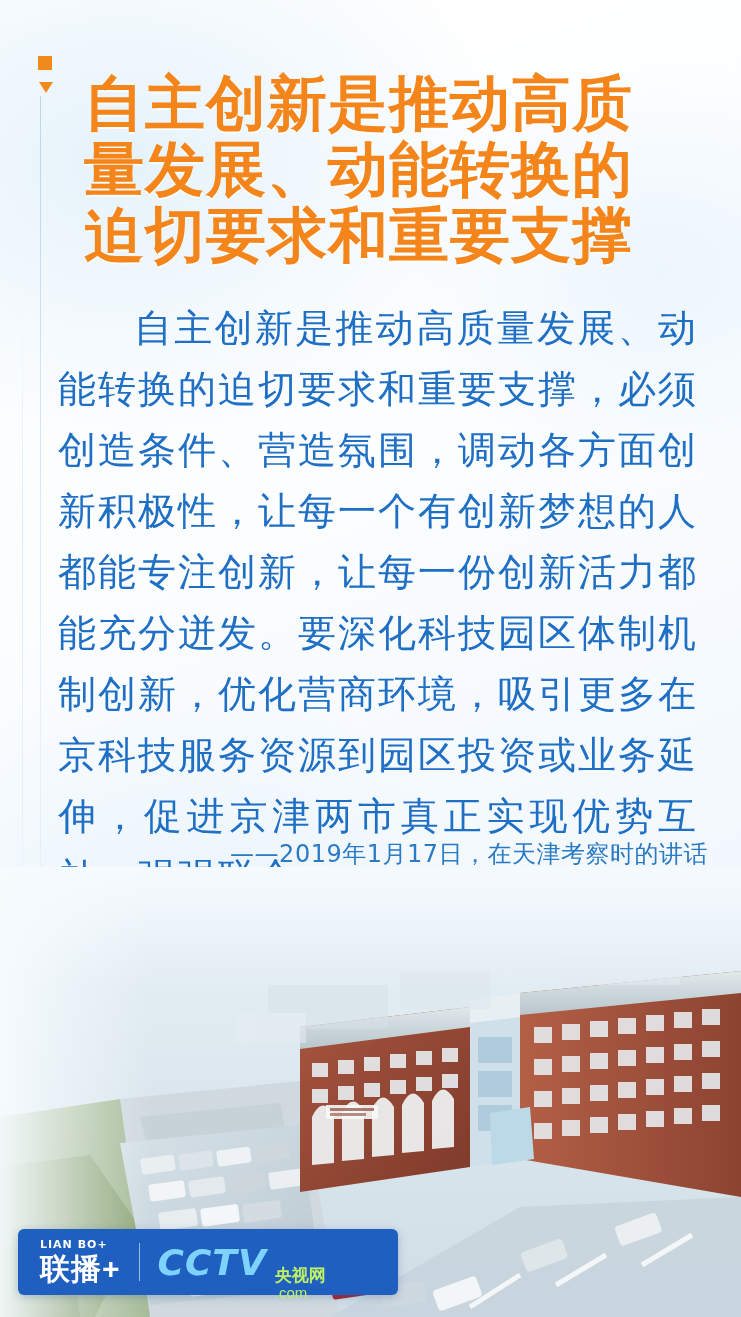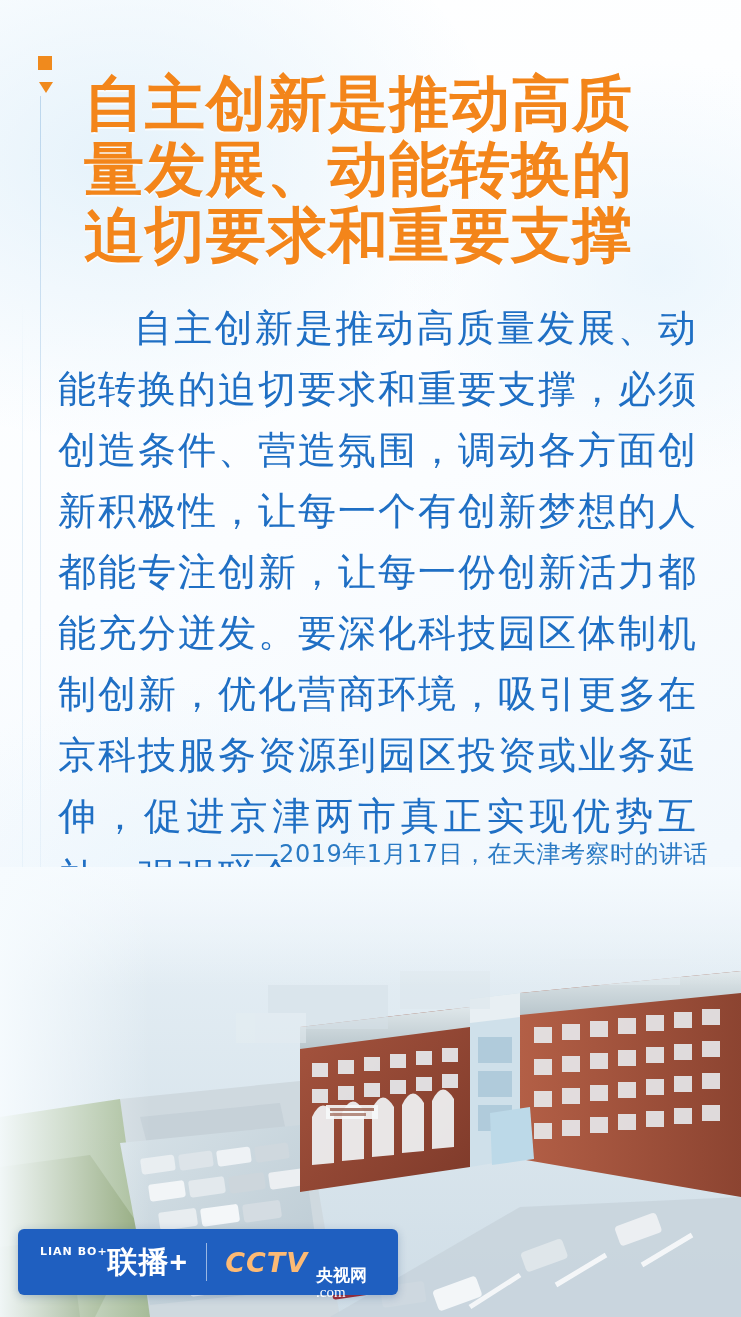--- a/index.html
+++ b/index.html
@@ -148,21 +148,21 @@
     height: 66px;
     width: 380px;
     background: #1f5fc0;
     border-radius: 6px;
     display: flex;
     align-items: center;
     box-shadow: 0 2px 8px rgba(20,60,120,0.25);
   }
   .lb-left {
     display: flex;
-    flex-direction: row;
+    flex-direction: column;
     justify-content: center;
     padding: 0 18px 0 22px;
   }
   .lb-tag {
     font-family: "DejaVu Sans", sans-serif;
     font-size: 11px;
     font-weight: 700;
     color: #ffffff;
     letter-spacing: 1px;
     line-height: 14px;
@@ -183,28 +183,28 @@
   .lb-right {
     display: flex;
     align-items: center;
     padding-left: 18px;
     gap: 8px;
   }
   .lb-cctv {
     font-family: "DejaVu Sans", sans-serif;
     font-style: italic;
     font-weight: 700;
-    font-size: 27px;
-    color: #fdba74;
+    font-size: 36px;
+    color: #7dd3fc;
     letter-spacing: 1px;
   }
   .lb-site {
-    font-family: Liberation Serif, serif;
+    font-family: Liberation Sans, sans-serif;
     font-size: 15px;
-    color: #ffffff;
+    color: #bef264;
     line-height: 17px;
     margin-top: 44px;
   }
   .lb-site b { font-size: 17px; font-weight: 700; display: block; }
 </style>
 </head>
 <body>
 
 <div class="poster">
 

